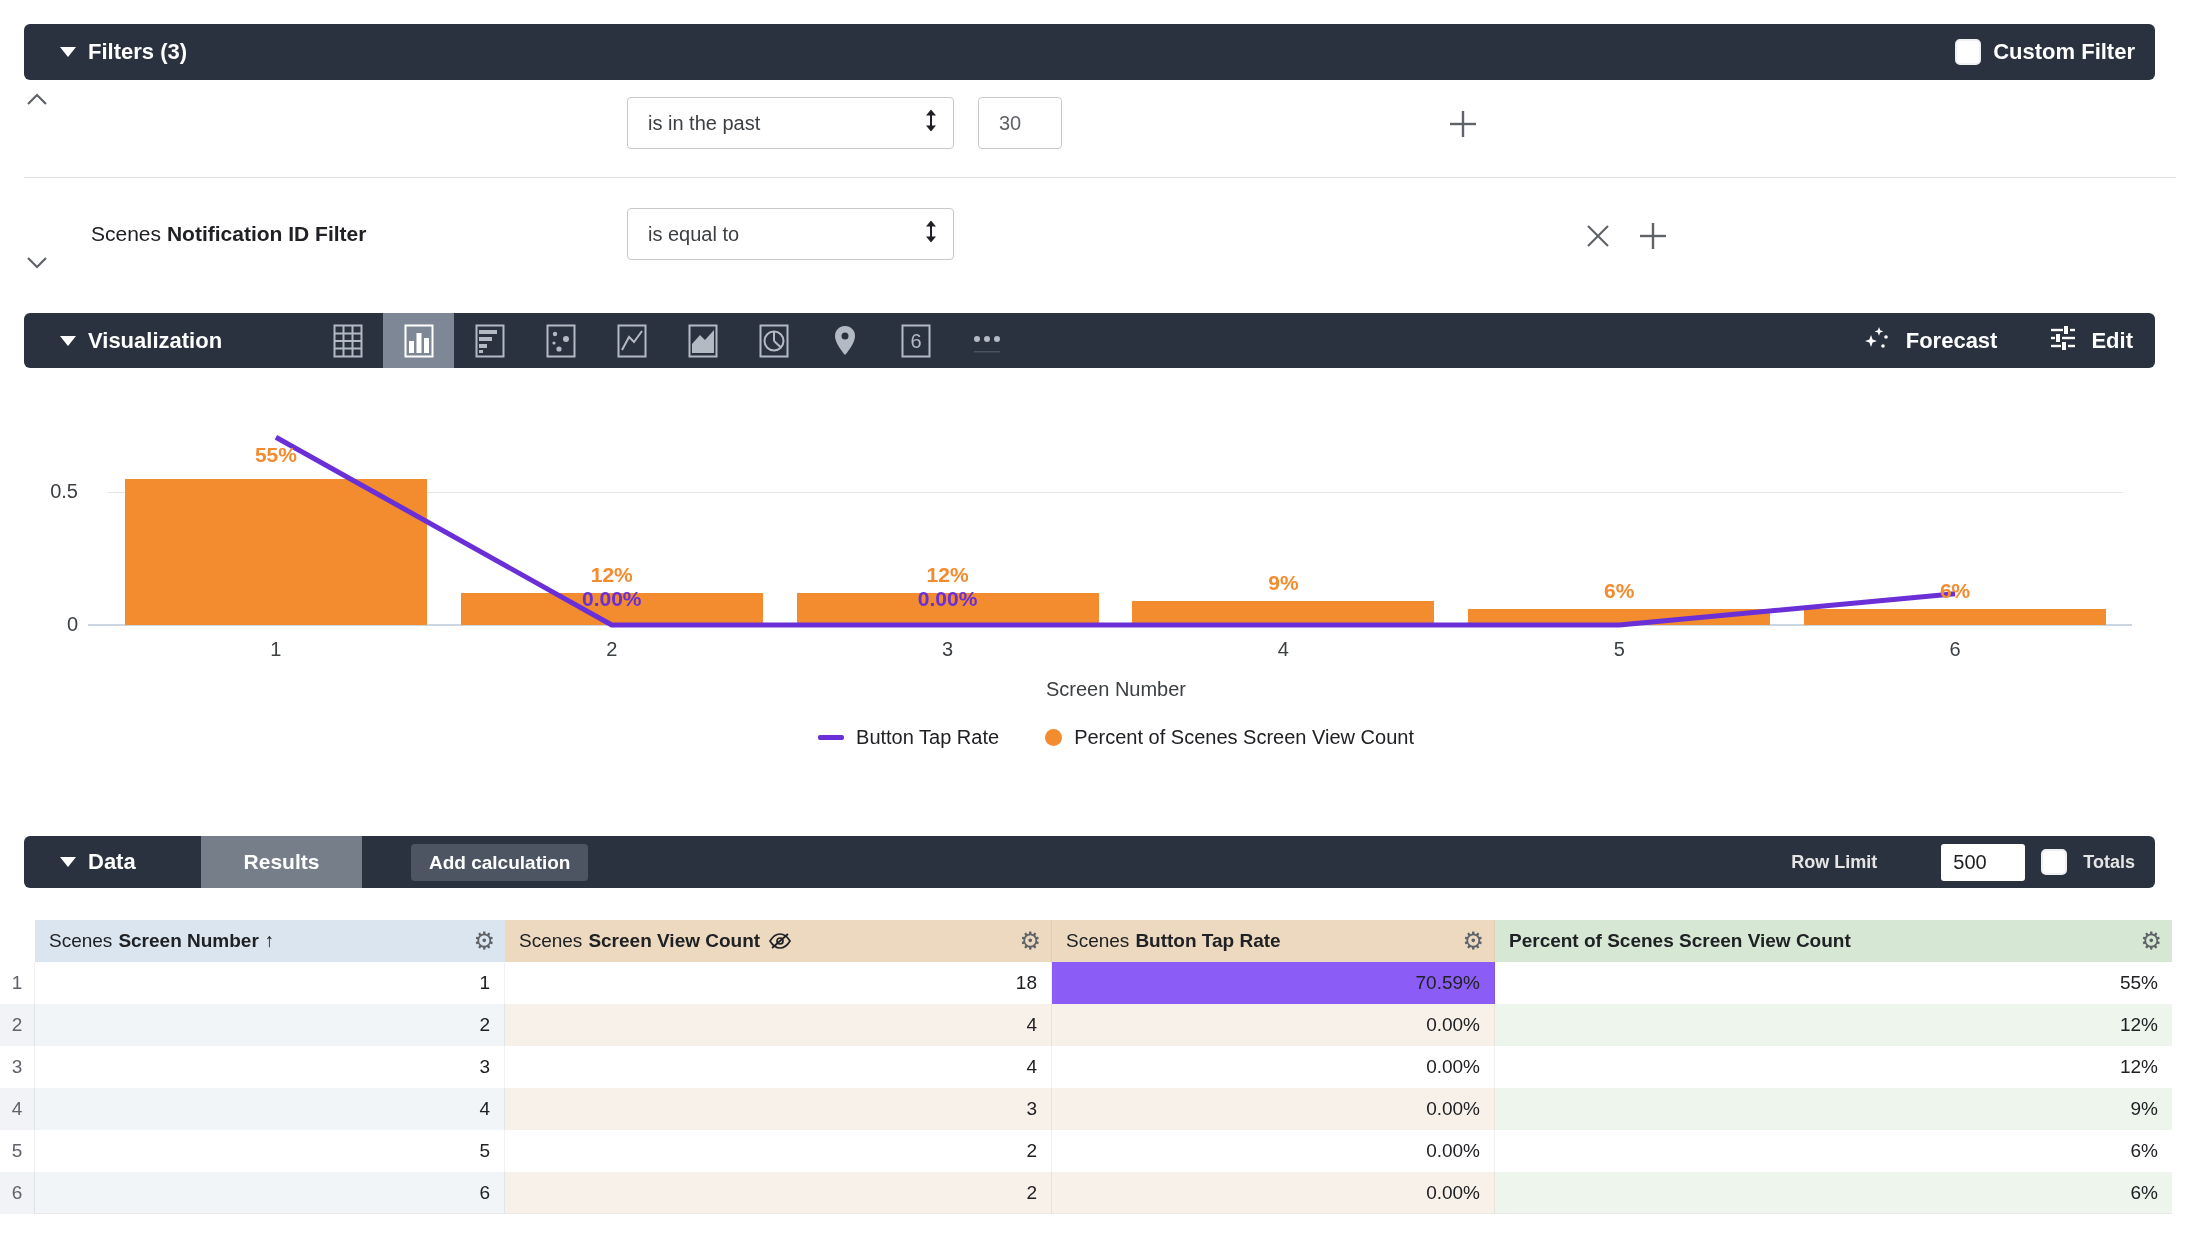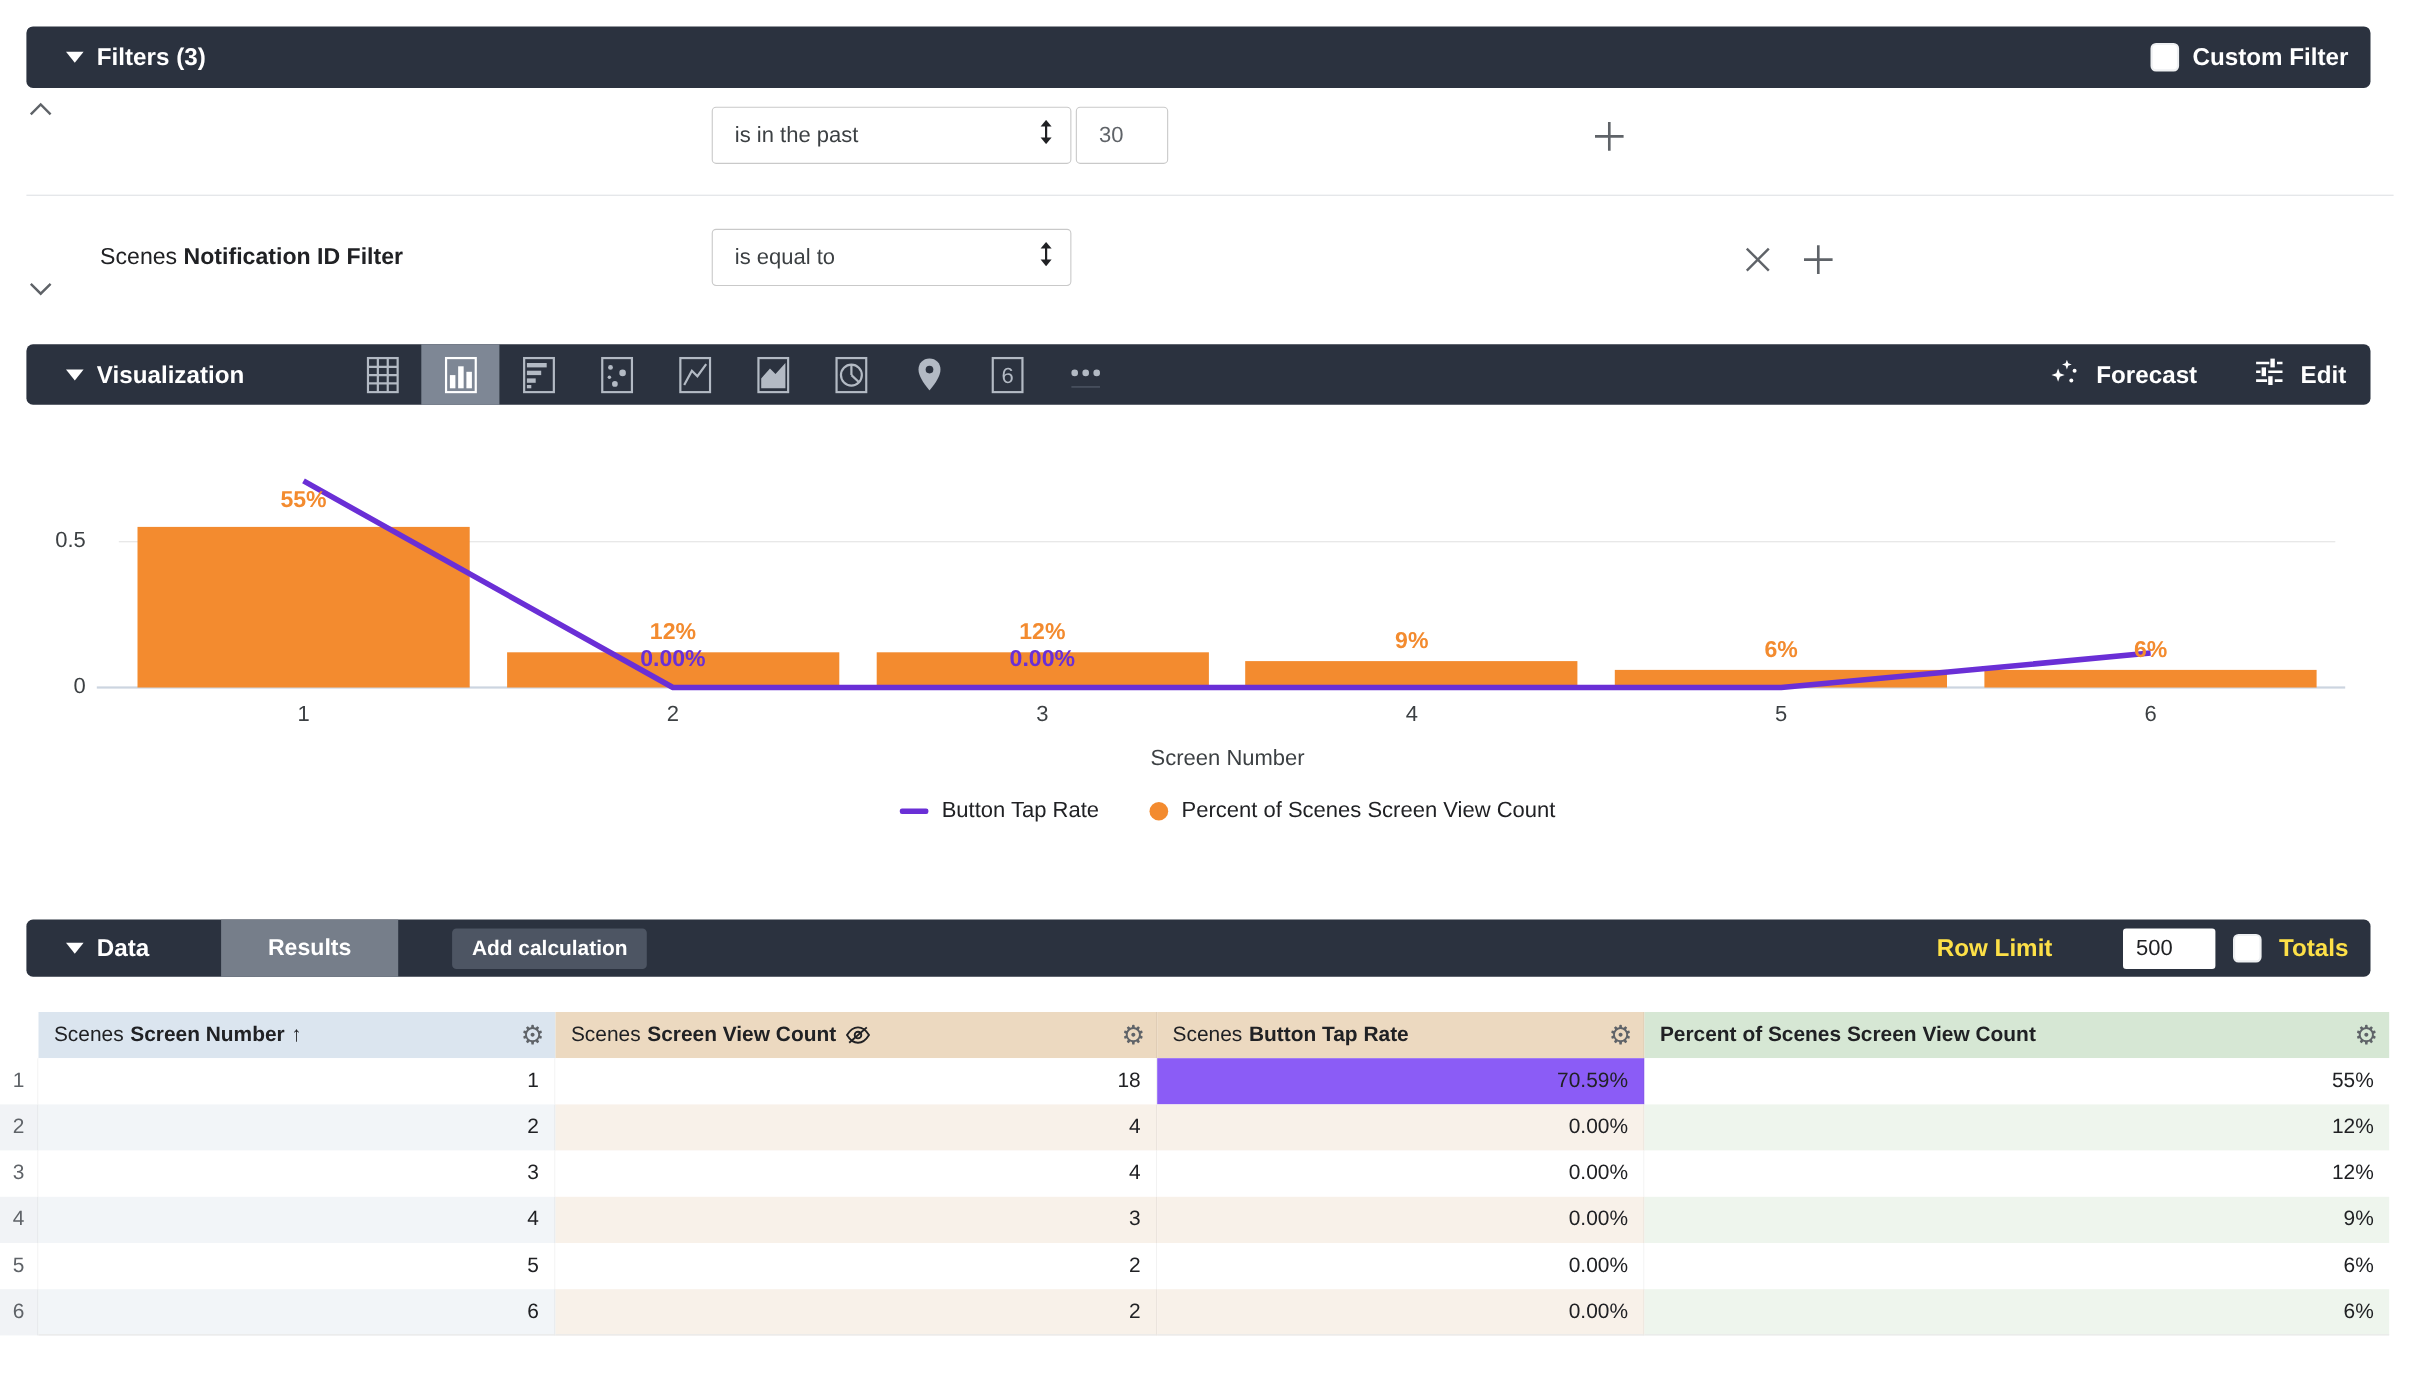--- a/index.html
+++ b/index.html
@@ -24,21 +24,21 @@
 
   
   .filter-label { position:absolute; left:91px; font-size:21px; color:#202124; white-space:nowrap; }
   .filter-label b { font-weight:700; }
   .filter-sub { font-size:18px; color:#80868b; margin-top:7px; font-weight:400; }
   .chev { position:absolute; width:22px; height:14px; }
   .chev svg { display:block; }
 
   .ctrl { position:absolute; height:52px; background:#fff; border:1px solid #c9c9c9; border-radius:4px;
       font-size:20px; color:#3c4043; display:flex; align-items:center; padding:0 20px; }
-  .select { justify-content:flex-start;margin-left:20px; }
+  .select { justify-content:flex-start; }
   .updown { position:absolute; right:16px; top:50%; transform:translateY(-50%); }
   .divider { position:absolute; left:24px; top:177px; width:2152px; height:1px; background:#dfe1e5; }
 
   .icon-btn { position:absolute; cursor:pointer; }
   .token-box { position:absolute; left:990px; top:206px; width:534px; height:84px; background:#fff;
       border:1px solid #d2d2d2; border-radius:4px; box-shadow:0 2px 5px rgba(0,0,0,0.25); padding:8px; z-index:3; }
   .token-pill { display:inline-flex; align-items:center; gap:10px; height:40px; border:1px solid #a9adb2;
       border-radius:21px; padding:0 12px 0 16px; font-size:19px; color:#202124; white-space:nowrap; }
   .token-x { font-size:16px; font-weight:700; color:#5f6368; cursor:pointer; }
 
@@ -64,21 +64,21 @@
   .legend-item { display:flex; align-items:center; gap:12px; }
   .legend-line { width:26px; height:5px; border-radius:2px; }
   .legend-dot { width:17px; height:17px; border-radius:50%; }
 
   
   .results-tab { position:absolute; left:177px; top:0; width:161px; height:100%; background:#767e8a;
       display:flex; align-items:center; justify-content:center; font-size:21px; font-weight:700; color:#fff; cursor:pointer; }
   .addcalc-btn { position:absolute; left:387px; top:8px; height:37px; padding:0 18px; background:#4d5563; border-radius:4px;
       display:flex; align-items:center; font-size:19px; font-weight:600; color:#fff; cursor:pointer; }
   .data-right { position:absolute; right:20px; top:0; height:100%; display:flex; align-items:center; gap:16px; }
-  .rowlimit-label { font-size:22px; font-weight:700; color:#fde047; }
+  .rowlimit-label { font-size:18px; font-weight:700; color:#e5e5e5; }
   .rowlimit-input { width:84px; height:37px; background:#fff; border-radius:3px; border:none; font-size:20px;
       color:#202124; padding-left:12px; display:flex; align-items:center;margin-left:48px; }
 
   
   .table { position:absolute; left:0; top:920px; width:2200px; }
   .hcell { position:absolute; top:0; height:42px; display:flex; align-items:center; padding:0 10px 0 14px;
       font-size:19px; color:#202124; white-space:nowrap; overflow:hidden; }
   .hcell .prefix { font-weight:400; margin-right:6px; }
   .hcell .hname { font-weight:700; }
   .hcell .sort { font-weight:700; margin-left:6px; }

